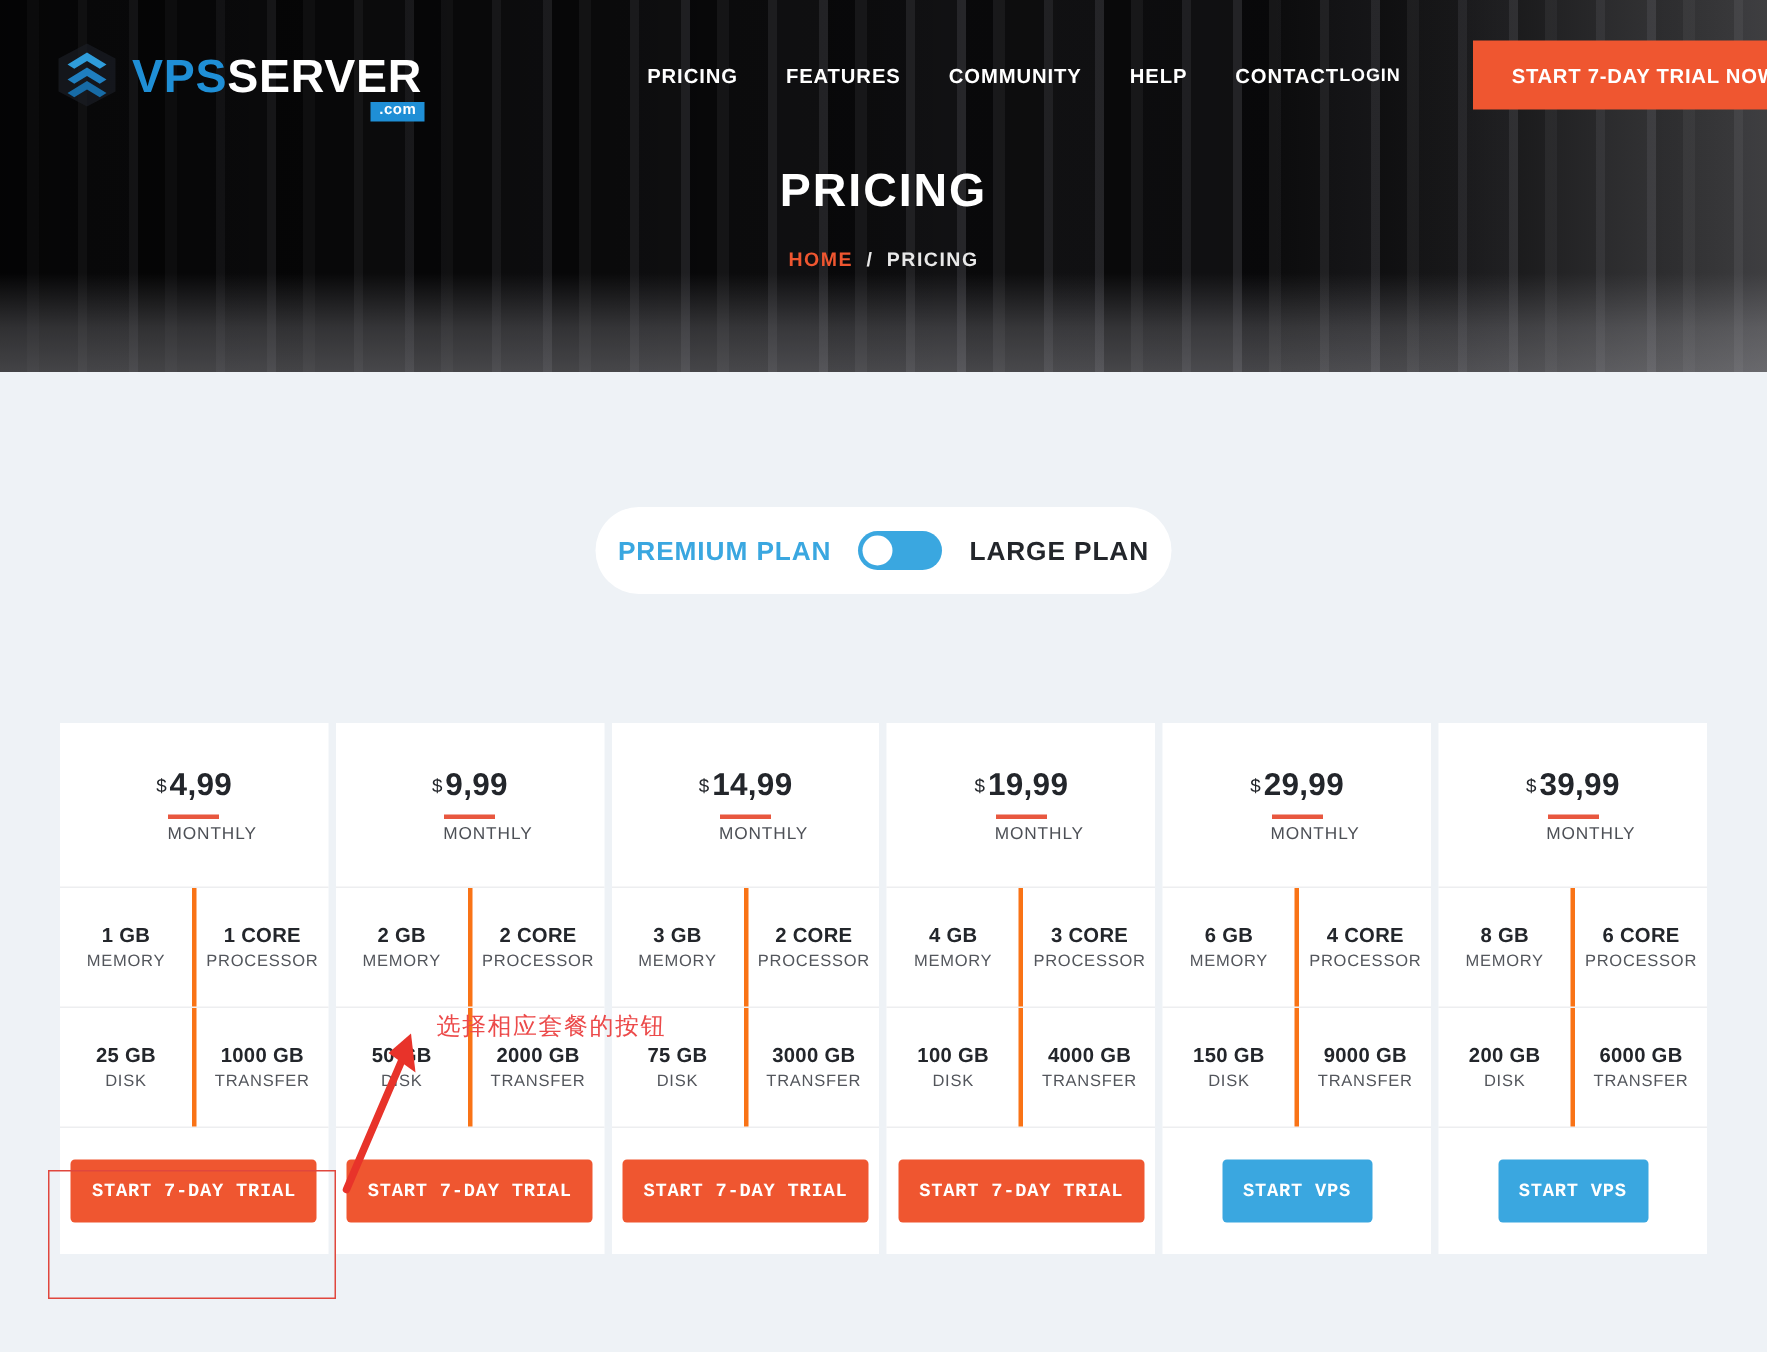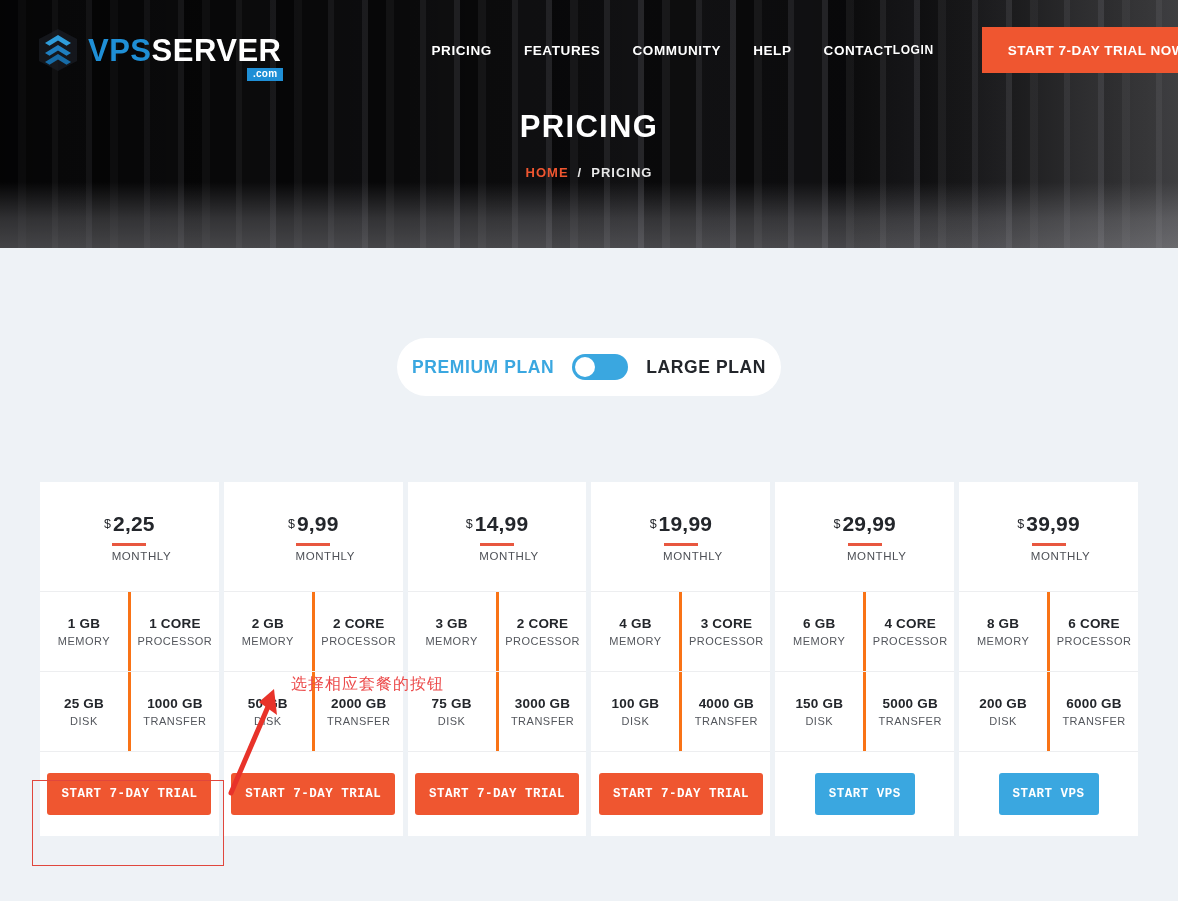--- a/index.html
+++ b/index.html
@@ -231,21 +231,21 @@
     </span>
     <span class="plan-label plan-right">LARGE PLAN</span>
   </div>
 </div>
 
 <div class="pricing" id="pricing-grid">
     <div class="card">
       <div class="card-price">
         <div class="price-line">
           <span class="price-cur">$</span>
-          <span class="price-val">2,25</span>
+          <span class="price-val">4,99</span>
         </div>
         <div class="price-rule"></div>
         <div class="price-period">MONTHLY</div>
       </div>
       <div class="spec-row">
         <div class="spec-cell">
           <span class="spec-val">1 GB</span>
           <span class="spec-key">MEMORY</span>
         </div>
         <div class="spec-cell">
@@ -384,21 +384,21 @@
           <span class="spec-val">4 CORE</span>
           <span class="spec-key">PROCESSOR</span>
         </div>
       </div>
       <div class="spec-row">
         <div class="spec-cell">
           <span class="spec-val">150 GB</span>
           <span class="spec-key">DISK</span>
         </div>
         <div class="spec-cell">
-          <span class="spec-val">5000 GB</span>
+          <span class="spec-val">9000 GB</span>
           <span class="spec-key">TRANSFER</span>
         </div>
       </div>
       <div class="card-cta">
         <button class="cta-btn cta-blue">START VPS</button>
       </div>
     </div>
     <div class="card">
       <div class="card-price">
         <div class="price-line">

